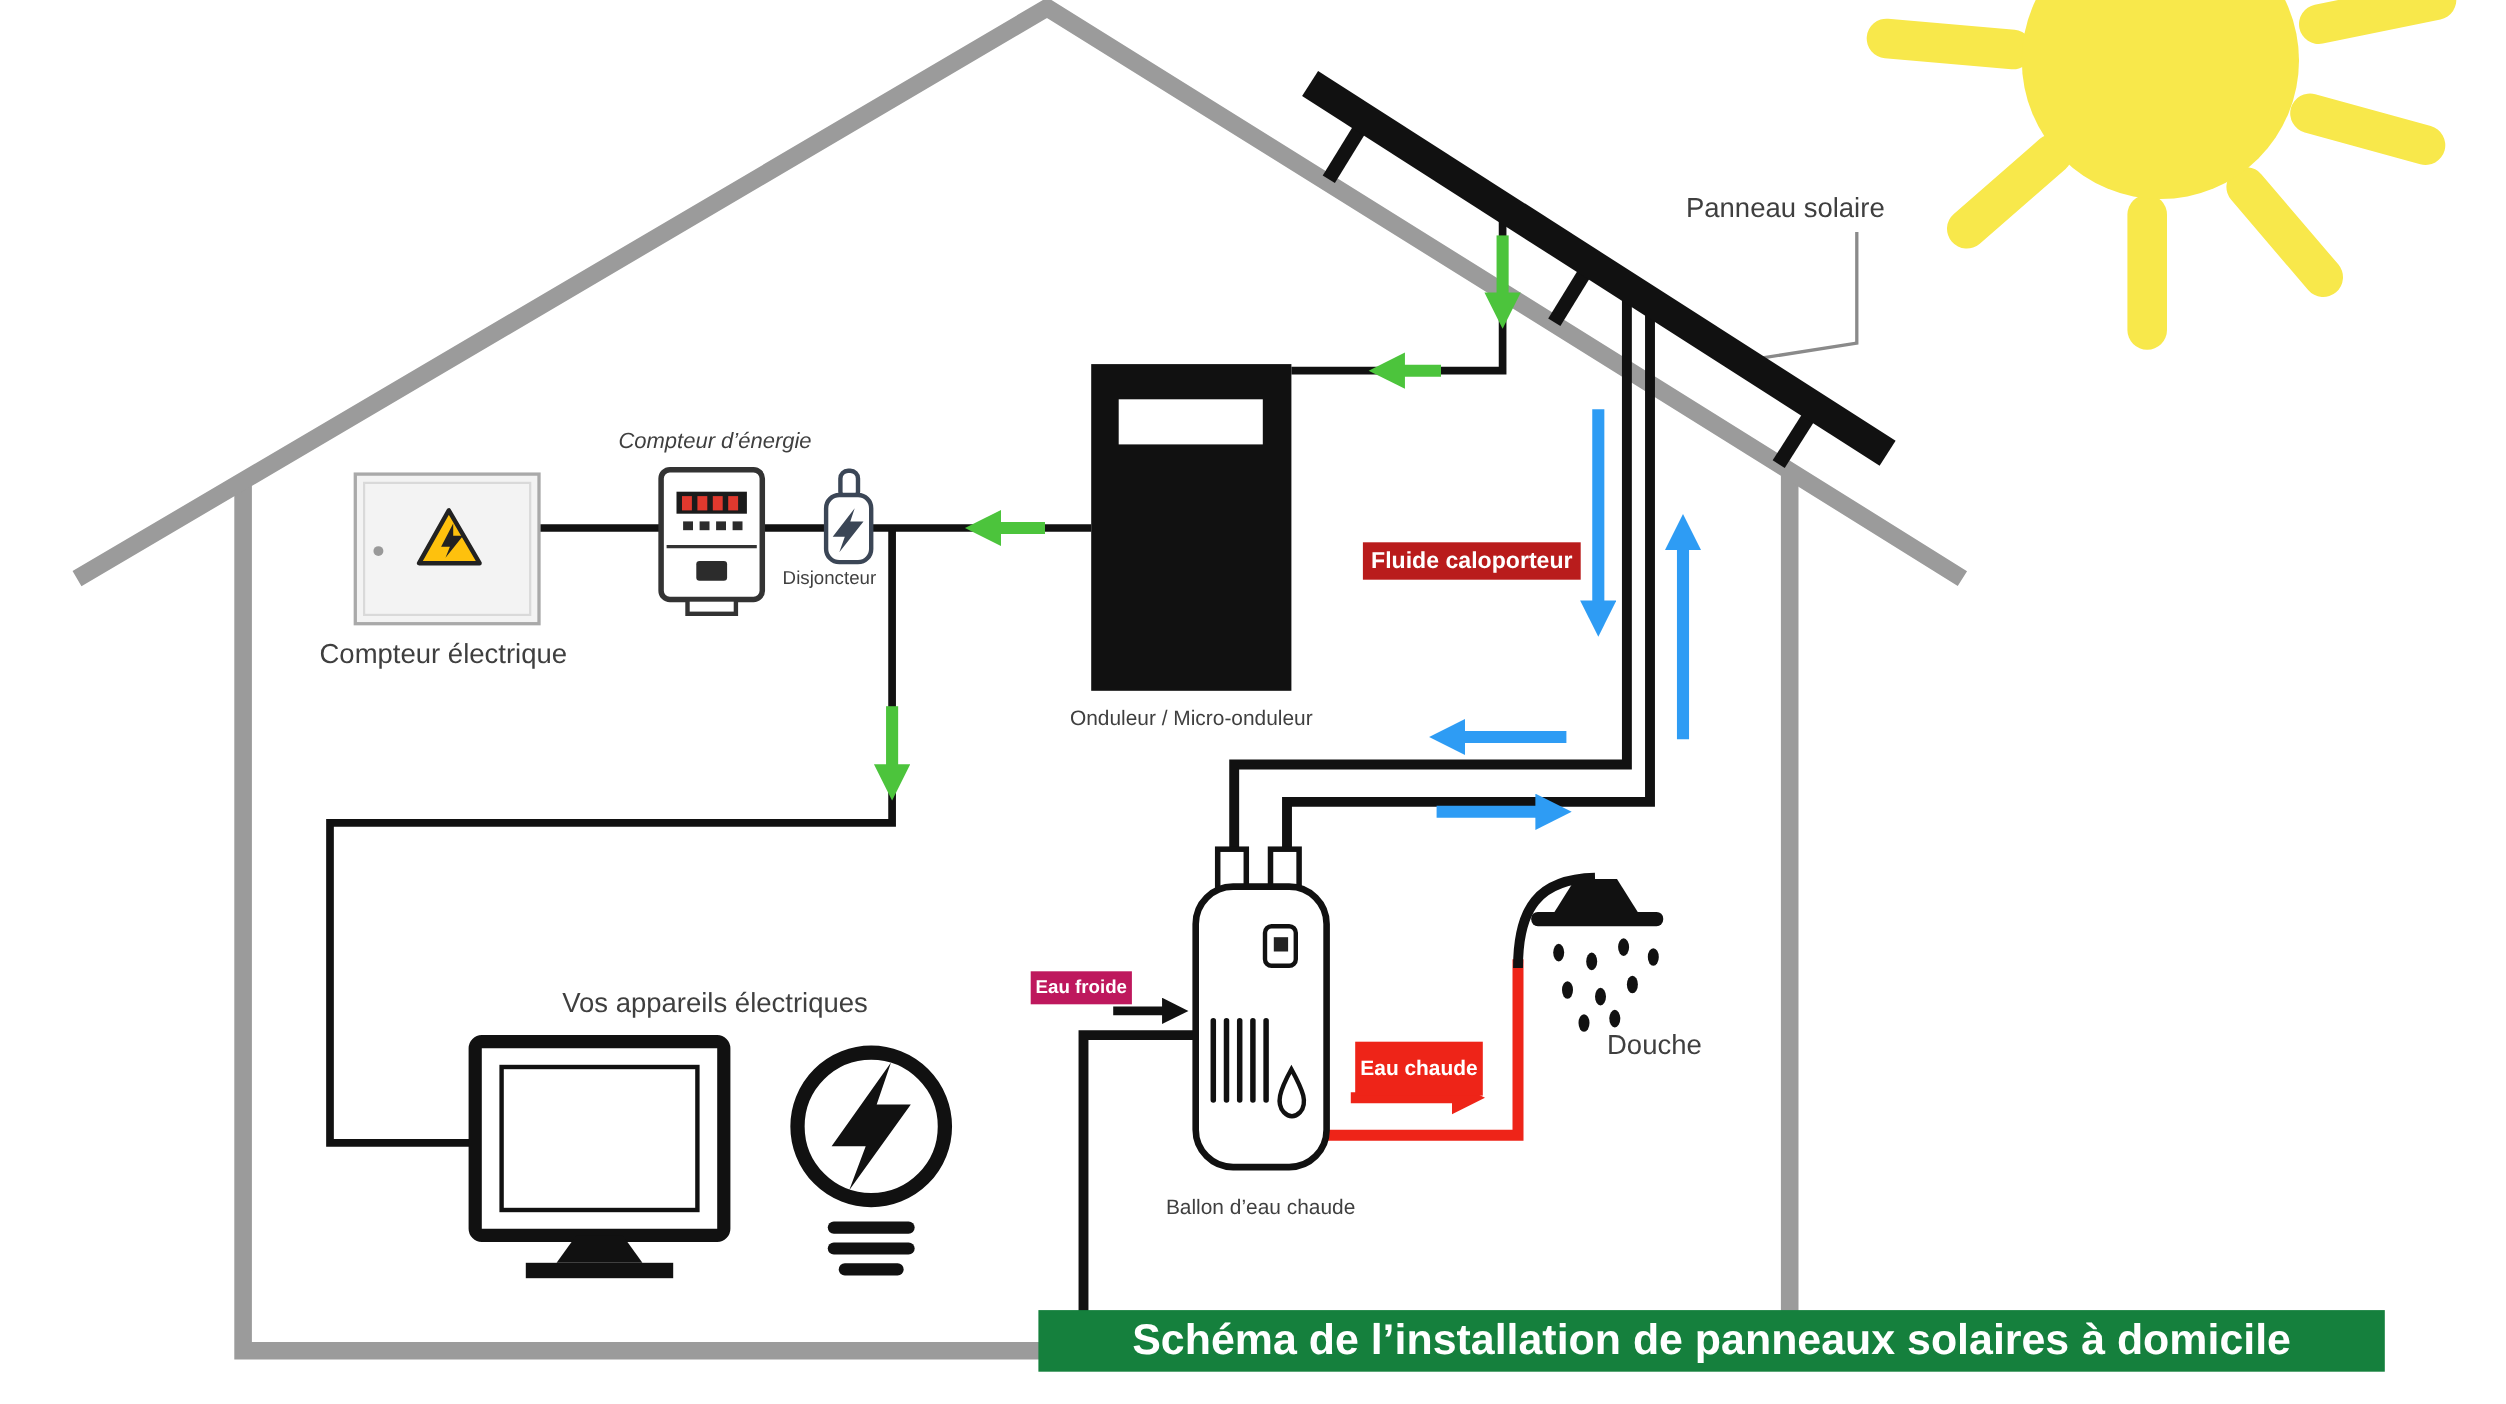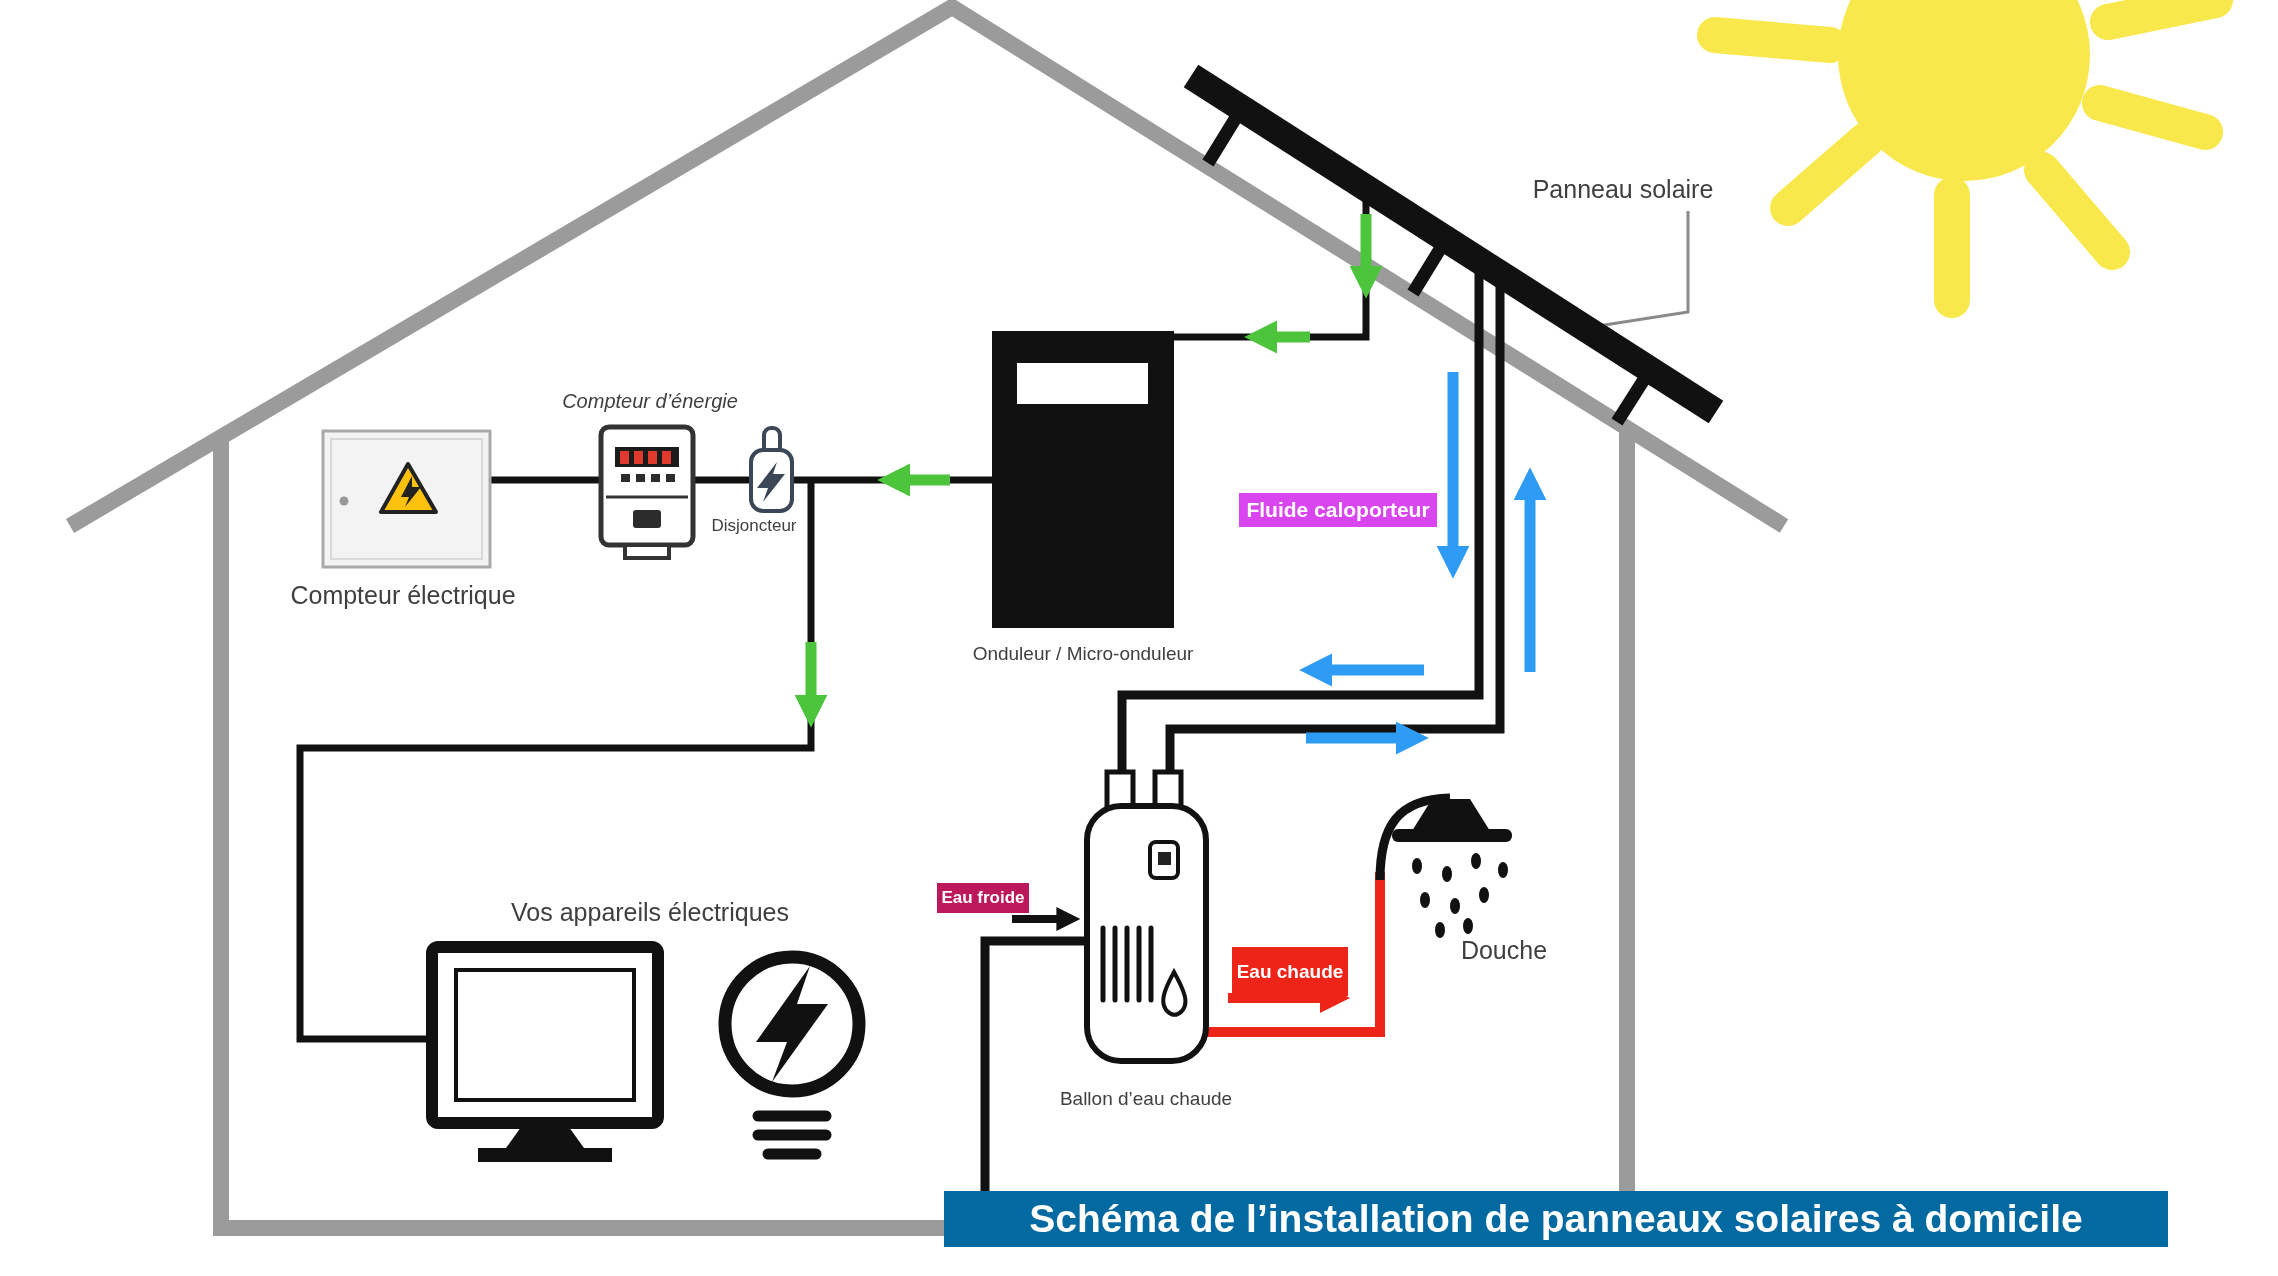--- a/index.html
+++ b/index.html
@@ -15,24 +15,24 @@
   .ar-b{stroke:#2e9cf4;stroke-width:11;fill:none;}
   .ar-k{stroke:#111;stroke-width:8;fill:none;}
   .ar-r{stroke:#ee2418;stroke-width:10;fill:none;}
   .sun{fill:#f8e84b;}
   .sunray{stroke:#f8e84b;stroke-width:36;stroke-linecap:round;}
   .leader{stroke:#8a8a8a;stroke-width:3;fill:none;}
   
   .lbl{position:absolute;color:#3f3f3f;transform:translateX(-50%);white-space:nowrap;}
   .tag{position:absolute;color:#fff;font-weight:bold;display:flex;align-items:center;
        justify-content:center;white-space:nowrap;}
-  .tag-blue{background:#d946ef;}
+  .tag-blue{background:#b91c1c;}
   .tag-black{background:#be185d;text-align:right;}
   .tag-red{background:#ee2418;}
-  .title-bar{position:absolute;left:944px;top:1191px;width:1224px;height:56px;background:#0369a1;
+  .title-bar{position:absolute;left:944px;top:1191px;width:1224px;height:56px;background:#15803d;
        color:#fff;font-weight:bold;font-size:39px;display:flex;align-items:center;
        justify-content:center;white-space:nowrap;}
 </style>
 </head>
 <body>
 
 <div class="stage">
 
 <svg viewBox="0 0 2278 1276" width="2278" height="1276">
   <defs>

